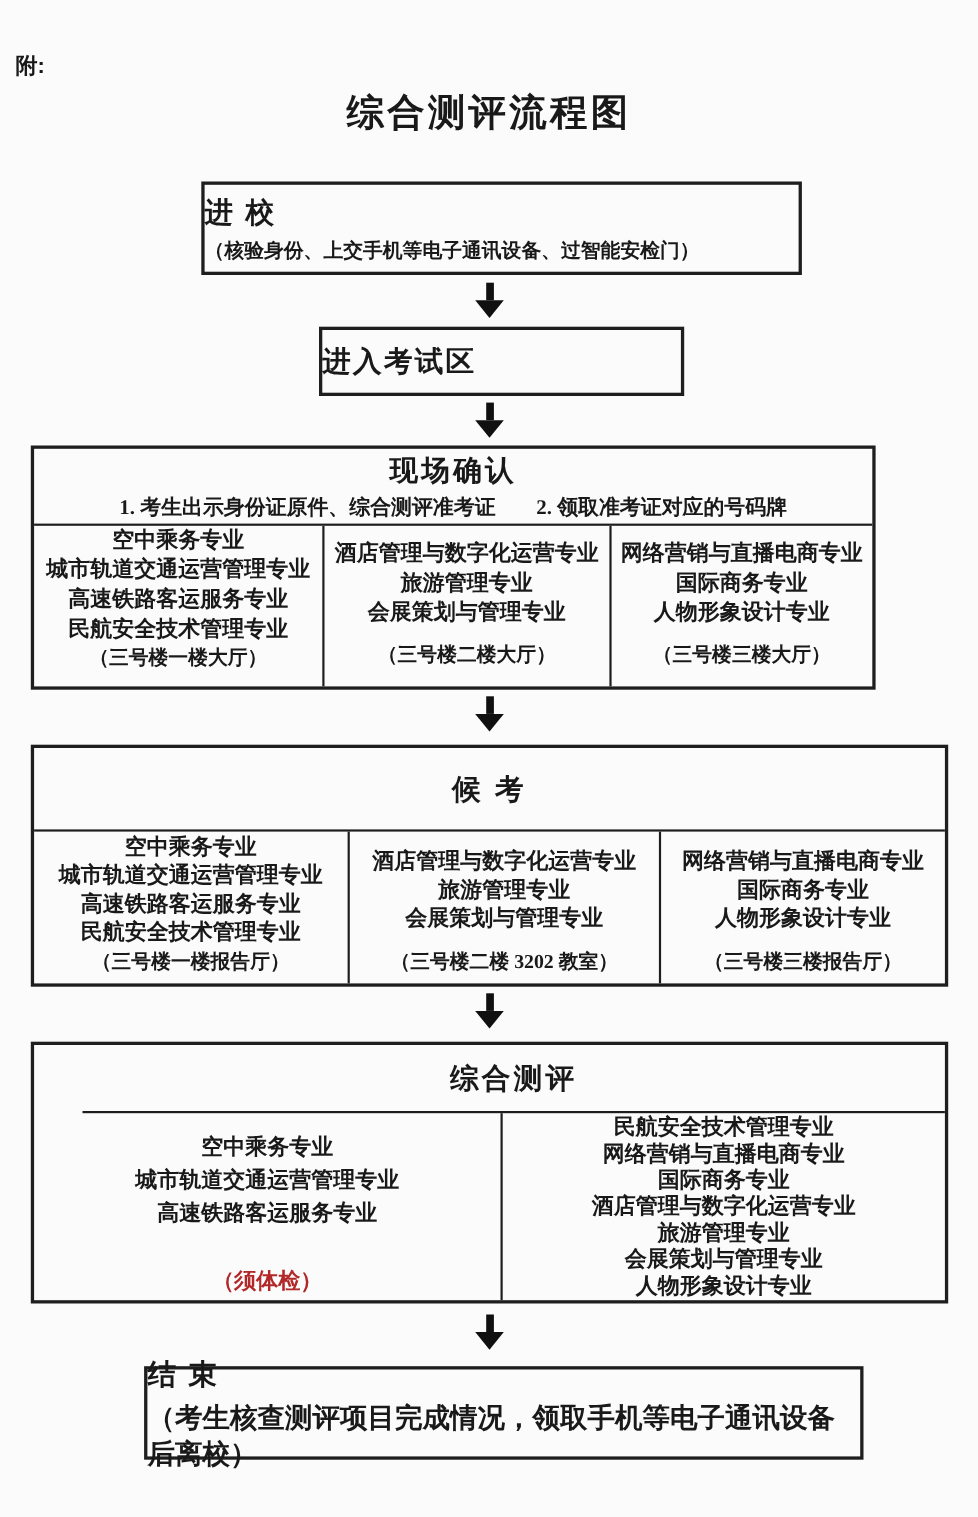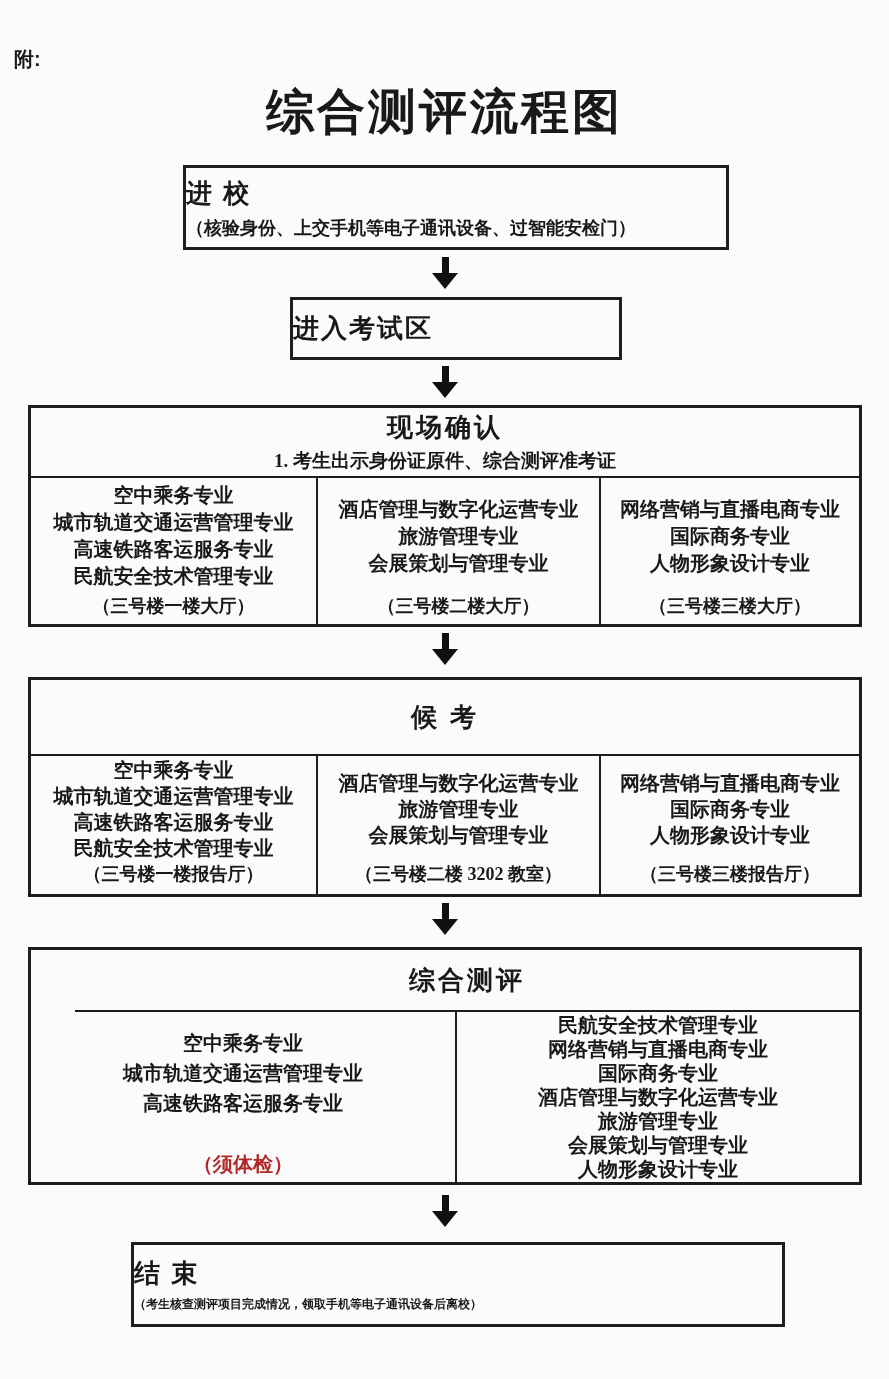--- a/index.html
+++ b/index.html
@@ -11,47 +11,47 @@
     --serif:"Liberation Serif","DejaVu Serif",serif;
   }
   html,body{margin:0;padding:0;background:#fff;}
   .canvas{
     position:relative;width:889px;height:1379px;background:var(--bg);
     font-family:var(--sans);color:var(--text);overflow:hidden;margin:0 auto;
   }
   .attachment{position:absolute;left:14px;top:46px;font-size:20px;font-weight:600;}
   .page-title{
     position:absolute;left:0;top:80px;width:100%;margin:0;text-align:center;
-    font-size:48px;font-weight:800;letter-spacing:3px;
+    font-size:34px;font-weight:800;letter-spacing:3px;
   }
   .box{position:absolute;border:3px solid var(--ink);box-sizing:border-box;background:transparent;}
 
   
   .center-box{display:flex;flex-direction:column;align-items:flex-start;justify-content:center;gap:5px;}
   .step-title{font-size:26px;font-weight:700;letter-spacing:2px;}
   .step-note{font-family:var(--serif);font-size:18px;font-weight:600;}
 
   #box-enter-school{left:183px;top:165px;width:546px;height:85px;}
   #box-enter-area{left:290px;top:297px;width:332px;height:63px;}
   #box-end{left:131px;top:1242px;width:654px;height:85px;}
-  #box-end .step-note{font-size:12px;font-weight:700;}
+  #box-end .step-note{font-size:25px;font-weight:700;}
 
   
   .arrow{position:absolute;left:432px;width:26px;}
   .arrow .shaft{width:7px;height:16px;background:#101010;margin:0 auto;}
   .arrow .head{width:0;height:0;border-left:13px solid transparent;border-right:13px solid transparent;border-top:16px solid #101010;margin:0 auto;}
   #arrow-1{top:257px;}
   #arrow-2{top:366px;}
   #arrow-3{top:633px;}
   #arrow-4{top:903px;}
   #arrow-5{top:1195px;}
 
   
   .section{display:flex;flex-direction:column;}
-  #box-confirm{left:28px;top:405px;width:834px;height:222px;justify-content:flex-end;}
+  #box-confirm{left:28px;top:405px;width:768px;height:222px;justify-content:flex-end;}
   #box-waiting{left:28px;top:677px;width:834px;height:220px;}
   #box-assess{left:28px;top:947px;width:834px;height:238px;}
 
   .sec-head{border-bottom:2px solid var(--ink);display:flex;flex-direction:column;align-items:center;justify-content:center;gap:3px;}
   .sec-title{font-size:26px;font-weight:700;letter-spacing:3px;}
   #box-confirm .sec-head{height:68px;}
   #box-waiting .sec-head{height:74px;}
   #box-assess  .sec-head{height:60px;margin-left:44px;}
   .confirm-steps{display:flex;gap:37px;font-size:19px;font-weight:600;font-family:var(--serif);}
 
@@ -60,21 +60,21 @@
   .col + .col{border-left:2px solid var(--ink);}
   .w1{width:34.4%;}
   .w2{width:34.2%;}
   .w3{flex:1;}
   .wl{width:51.2%;}
   .wr{flex:1;}
 
   .majors{flex:1;display:flex;flex-direction:column;justify-content:center;align-items:center;width:100%;}
   .major{font-family:var(--serif);font-size:20px;font-weight:700;line-height:27px;white-space:nowrap;}
   #box-waiting .major{line-height:26px;}
-  .location{font-family:var(--serif);font-size:18px;font-weight:600;padding-bottom:6px;white-space:nowrap;}
+  .location{font-family:var(--serif);font-size:18px;font-weight:600;padding-bottom:17px;white-space:nowrap;}
   #box-waiting .location{padding-bottom:8px;}
 
   
   #box-assess .left-majors{flex:0 0 auto;display:flex;flex-direction:column;align-items:center;padding-top:16px;}
   #box-assess .left-majors .major{line-height:30px;}
   #box-assess .spacer{flex:1;}
   .note-red{font-family:var(--serif);font-size:20px;font-weight:700;color:var(--red);padding-bottom:4px;}
   #box-assess .right-majors{flex:1;display:flex;flex-direction:column;justify-content:center;align-items:center;}
   #box-assess .right-majors .major{line-height:24px;}
 </style>
@@ -103,20 +103,21 @@
   <div class="arrow" id="arrow-2">
     <div class="shaft"></div>
     <div class="head"></div>
   </div>
 
   <section class="box section" id="box-confirm">
     <header class="sec-head">
       <div class="sec-title">现场确认</div>
       <div class="confirm-steps">
         <span>1. 考生出示身份证原件、综合测评准考证</span>
+        <span>2. 领取准考证对应的号码牌</span>
       </div>
     </header>
     <div class="cols">
       <div class="col w1">
         <div class="majors">
           <div class="major">空中乘务专业</div>
           <div class="major">城市轨道交通运营管理专业</div>
           <div class="major">高速铁路客运服务专业</div>
           <div class="major">民航安全技术管理专业</div>
         </div>

